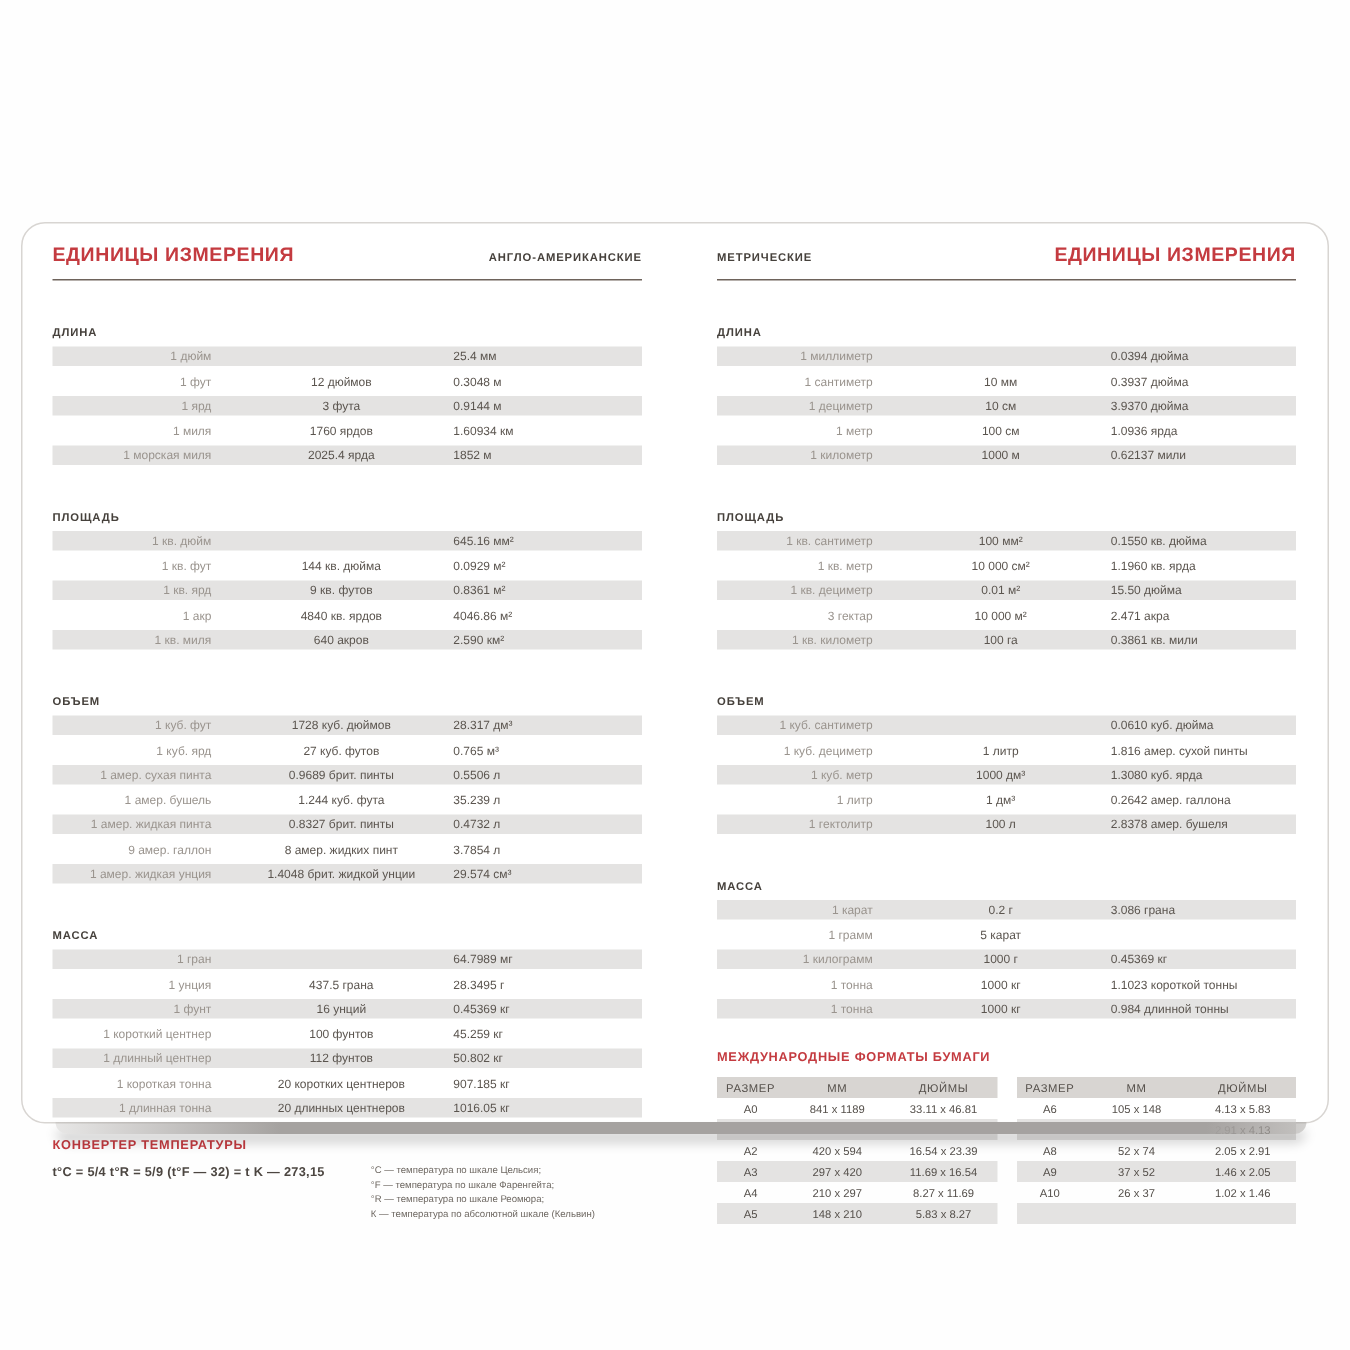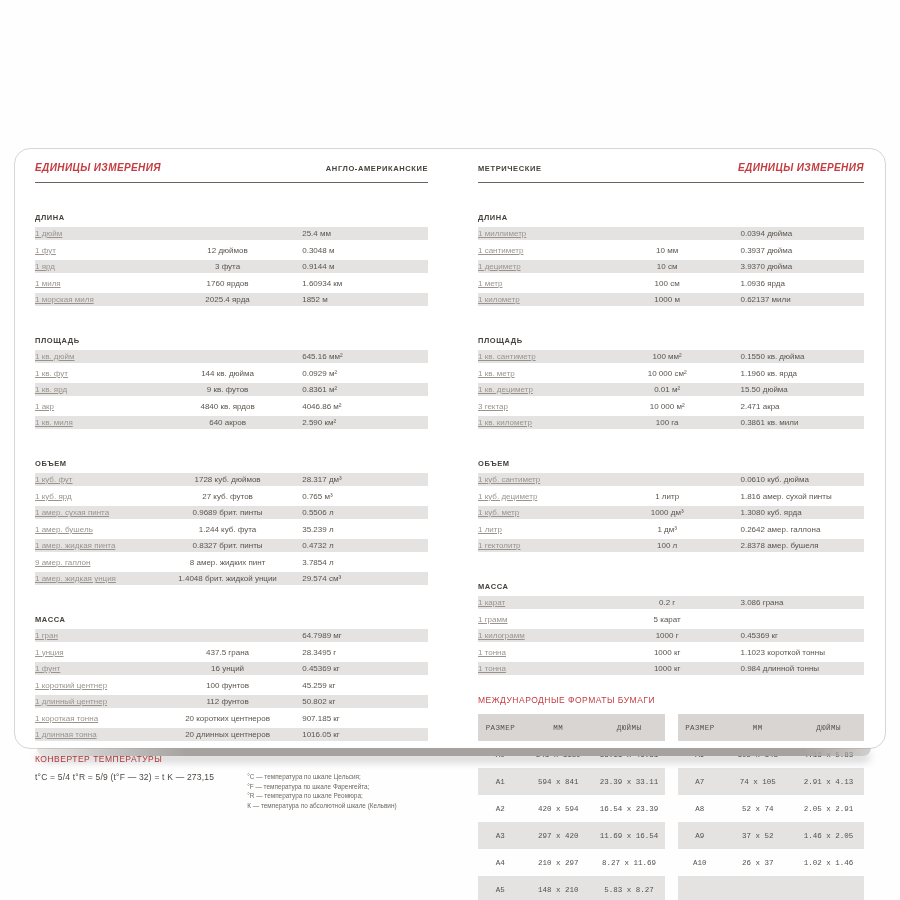--- a/index.html
+++ b/index.html
@@ -18,44 +18,44 @@
     box-shadow:0 6px 8px rgba(0,0,0,.18);
   }
 
   .page { width:50%; padding:10px 22px 0 20px; }
   .page.right { padding:10px 21px 0 28px; }
 
   .page-header {
     display:flex; justify-content:space-between; align-items:baseline;
     border-bottom:1.5px solid #6e635b; padding-bottom:9px; margin-top:3px;
   }
-  .title-red { font-size:10px; font-weight:bold; letter-spacing:.4px; color:#c43b40;font-style:italic; }
+  .title-red { font-size:13px; font-weight:bold; letter-spacing:.4px; color:#c43b40; }
   .side-label { font-size:7.5px; font-weight:bold; letter-spacing:.6px; color:#46413c; }
 
   .section { margin-top:30px; }
   .sec-heading { font-size:7.5px; font-weight:bold; letter-spacing:.6px; color:#46413c; margin-bottom:5px; }
 
   .trow { display:flex; align-items:center; height:13px; margin-bottom:3.5px; font-size:8px; }
   .trow.odd { background:#e4e3e2; }
-  .c1 { width:30%; padding-right:12px; color:#9a948e; white-space:nowrap;text-decoration:underline; }
+  .c1 { width:30%; text-align:right; padding-right:12px; color:#9a948e; white-space:nowrap; }
   .c2 { width:38%; text-align:center; color:#5b554f; white-space:nowrap; }
   .c3 { width:32%; text-align:left; color:#5b554f; white-space:nowrap; }
 
-  .red-heading { font-size:8.5px; font-weight:normal; letter-spacing:.5px; color:#c43b40; }
+  .red-heading { font-size:8.5px; font-weight:bold; letter-spacing:.5px; color:#c43b40; }
 
   .temp-block { margin-top:13px; }
   .temp-body { display:flex; margin-top:8px; align-items:flex-start; }
-  .formula { width:54%; font-size:8.5px; font-weight:normal; color:#4c4641; letter-spacing:.2px; }
+  .formula { width:54%; font-size:8.5px; font-weight:bold; color:#4c4641; letter-spacing:.2px; }
   .notes { width:46%; font-size:6.4px; color:#6e6862; line-height:9.6px; }
   .note-line { white-space:nowrap; }
 
   .pf-block { margin-top:20px; }
   .pf-tables { display:flex; gap:13px; margin-top:9px; }
   .pf-table { flex:1; }
-  .pf-row { display:flex; align-items:center; height:27px; font-size:7.5px; color:#55504b;font-family:Liberation Mono, monospace; }
+  .pf-row { display:flex; align-items:center; height:14px; font-size:7.5px; color:#55504b; }
   .pf-row.head { background:#d8d5d2; font-weight:normal; letter-spacing:.4px; }
   .pf-row.odd { background:#e4e3e2; }
   .p0 { width:24%; text-align:center; white-space:nowrap; }
   .p1 { width:38%; text-align:center; white-space:nowrap; }
   .p2 { width:38%; text-align:center; white-space:nowrap; }
 </style>
 </head>
 <body>
 
 <div class="canvas">

